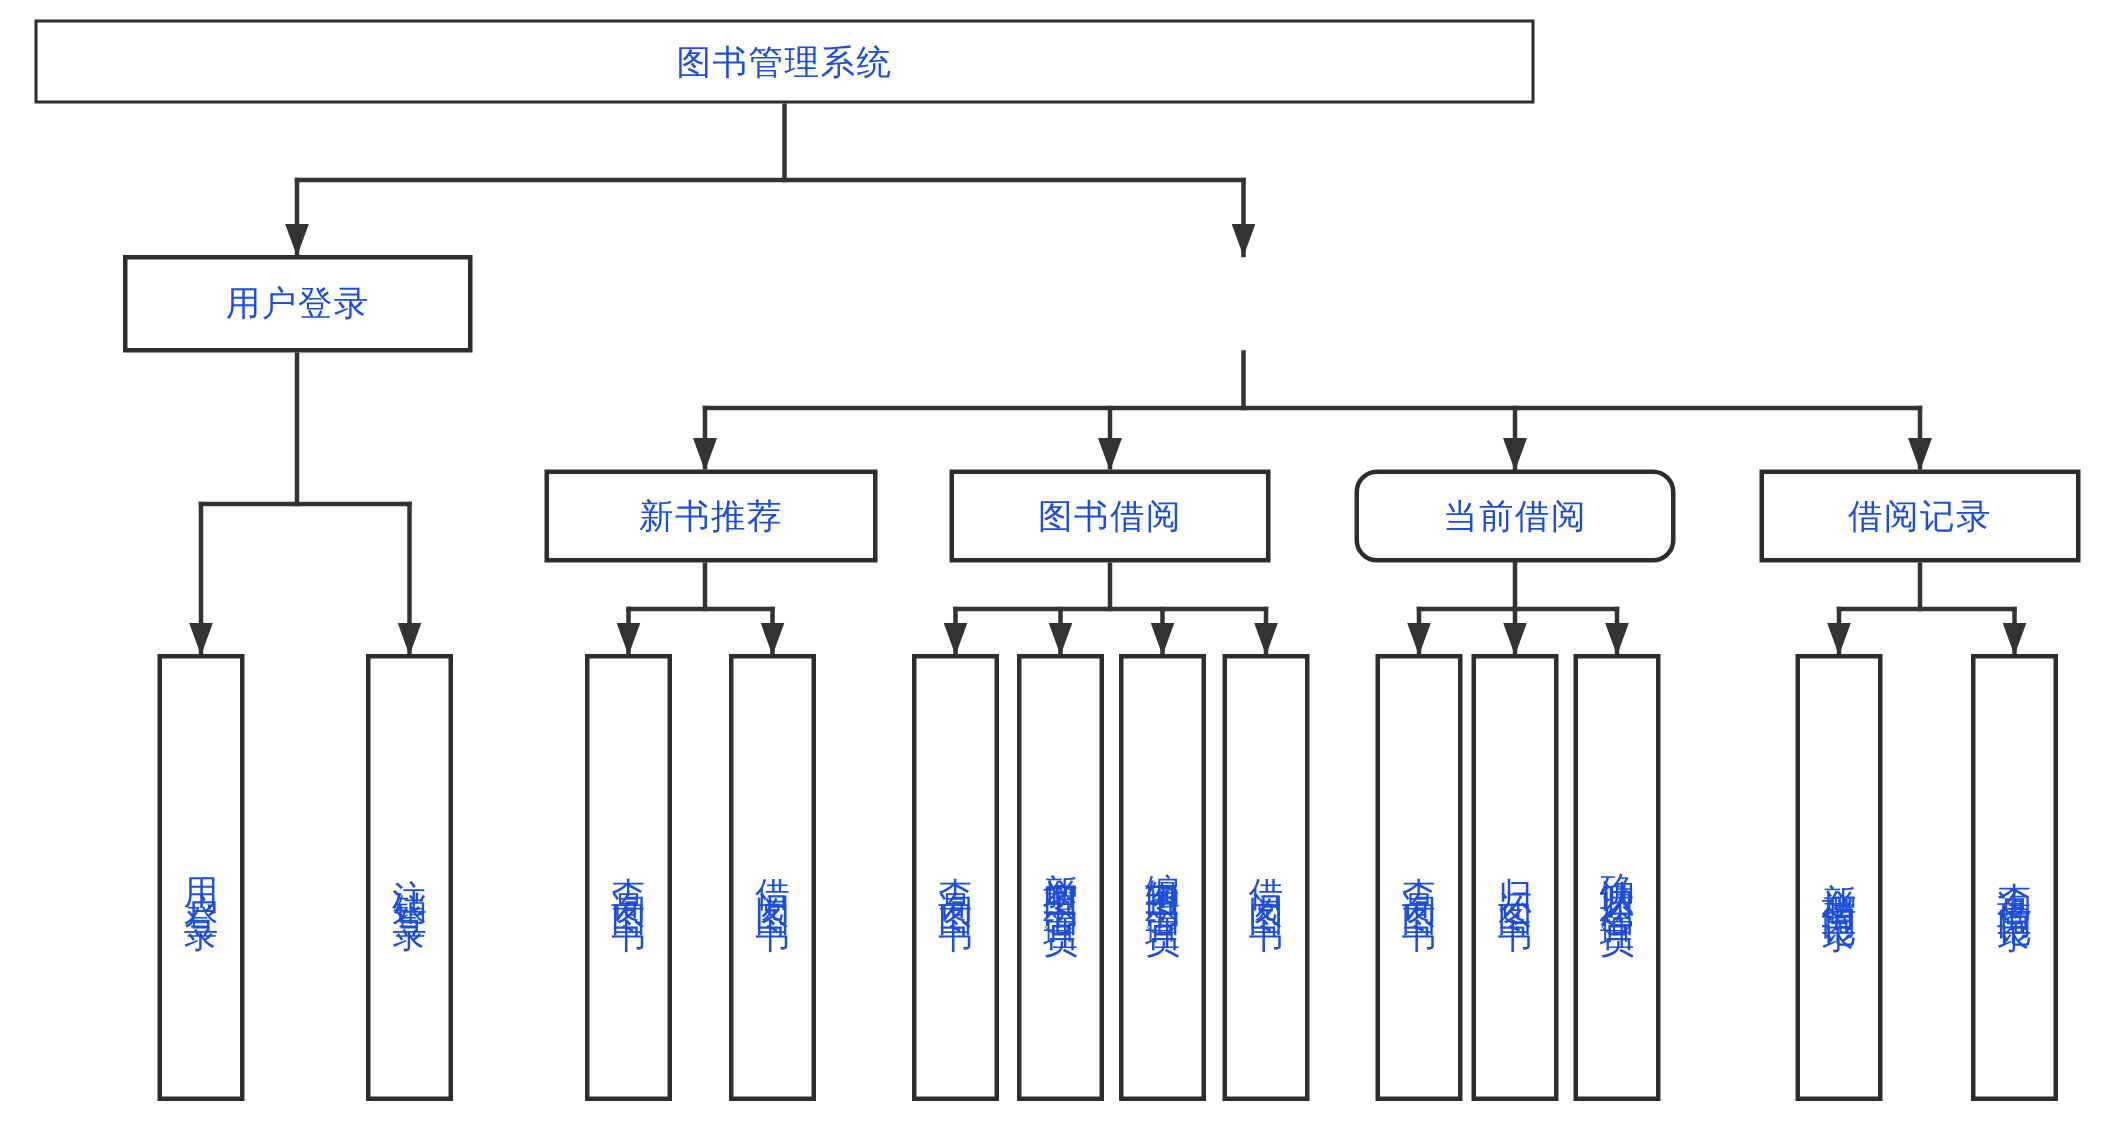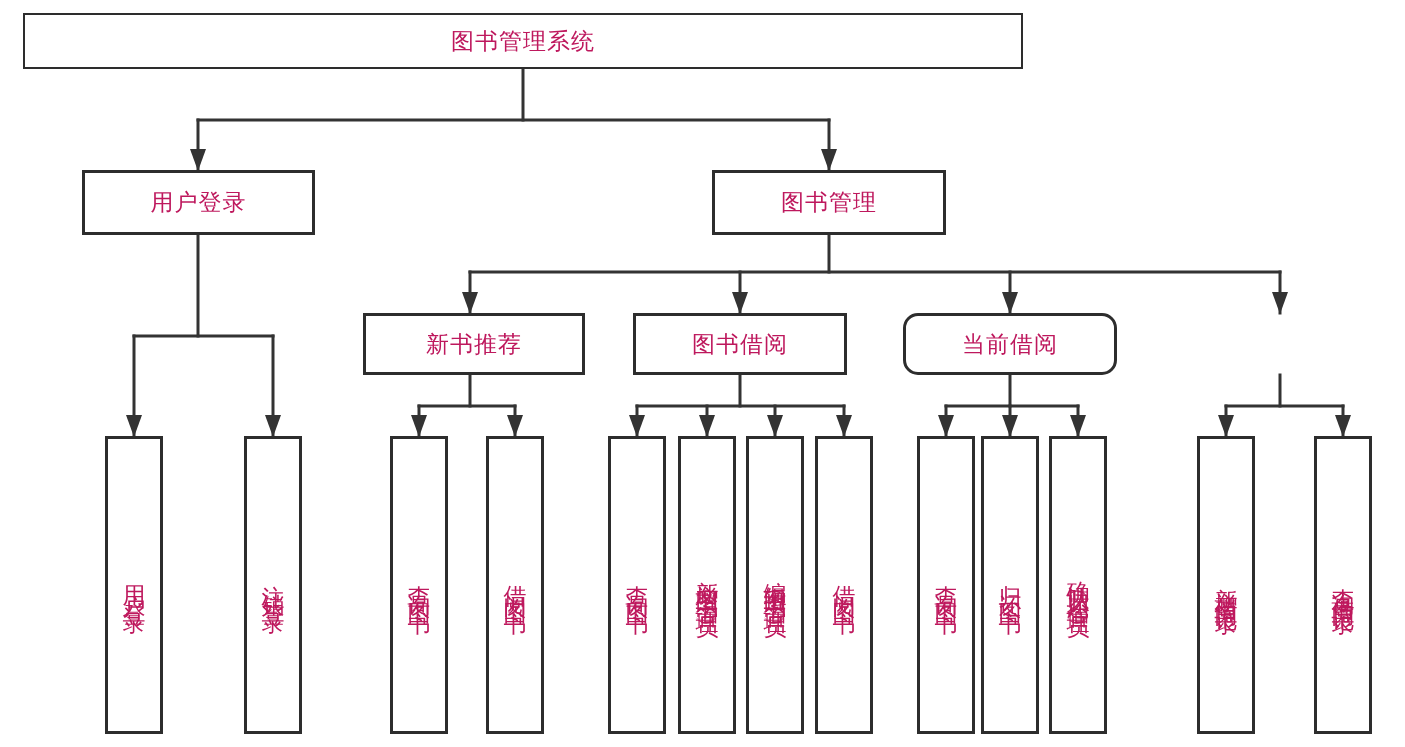--- a/index.html
+++ b/index.html
@@ -22,21 +22,21 @@
     width: 1405px;
     height: 747px;
   }
   .box {
     position: absolute;
     box-sizing: border-box;
     background: #ffffff;
     border: 3px solid #2d2d2d;
     display: grid;
     place-items: center;
-    color: #be185d;
+    color: #1d4ed8;
   }
   .top-box { border-width: 2px; }
   .h-label {
     font-size: 23px;
     letter-spacing: 1px;
     white-space: nowrap;
   }
   .leaf span {
     writing-mode: vertical-rl;
     text-orientation: mixed;
@@ -124,32 +124,32 @@
     </g>
   </svg>
 
   <div class="box top-box" style="left:23px; top:13px; width:1000px; height:56px;">
     <span class="h-label">图书管理系统</span>
   </div>
 
   <div class="box" style="left:82px; top:170px; width:233px; height:65px;">
     <span class="h-label">用户登录</span>
   </div>
-  <div class="box" style="left:712px; top:170px; width:234px; height:65px;">
-    <span class="h-label">图书管理</span>
-  </div>
 
   <div class="box" style="left:363px; top:313px; width:222px; height:62px;">
     <span class="h-label">新书推荐</span>
   </div>
   <div class="box" style="left:633px; top:313px; width:214px; height:62px;">
     <span class="h-label">图书借阅</span>
   </div>
   <div class="box" style="left:903px; top:313px; width:214px; height:62px;border-radius:15px;">
     <span class="h-label">当前借阅</span>
+  </div>
+  <div class="box" style="left:1173px; top:313px; width:214px; height:62px;">
+    <span class="h-label">借阅记录</span>
   </div>
 
   <div class="box leaf" style="left:105px; top:436px; width:58px; height:298px;">
     <span>用户登录</span>
   </div>
   <div class="box leaf" style="left:244px; top:436px; width:58px; height:298px;">
     <span>注销登录</span>
   </div>
 
   <div class="box leaf" style="left:390px; top:436px; width:58px; height:298px;">

